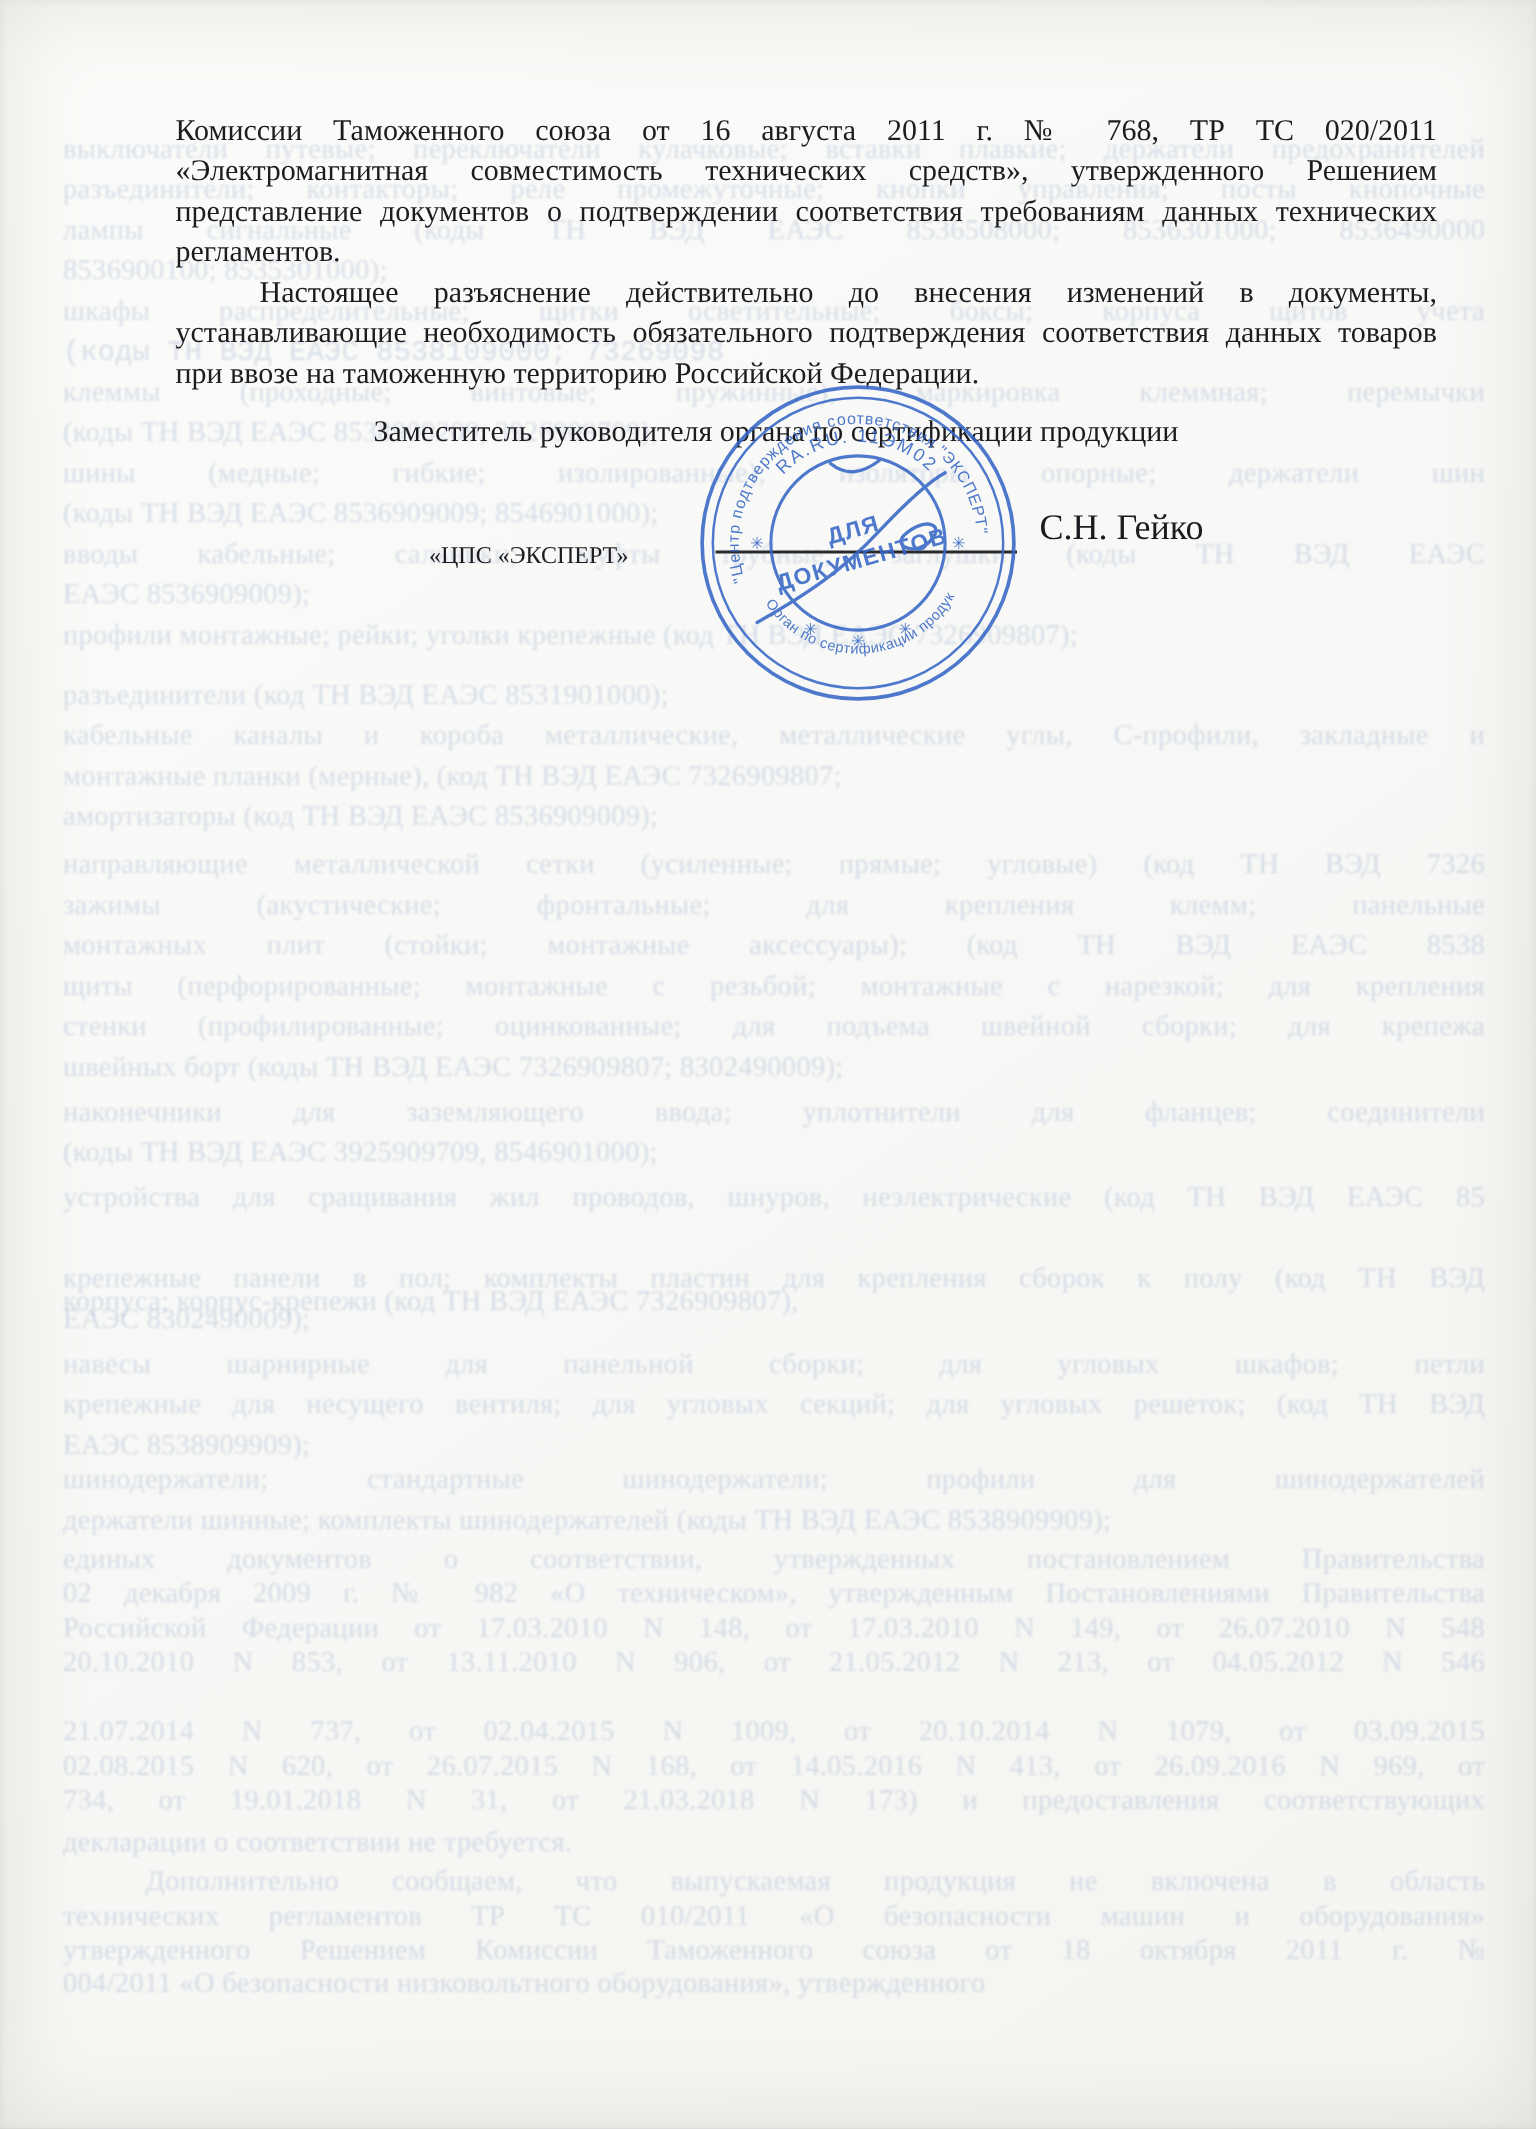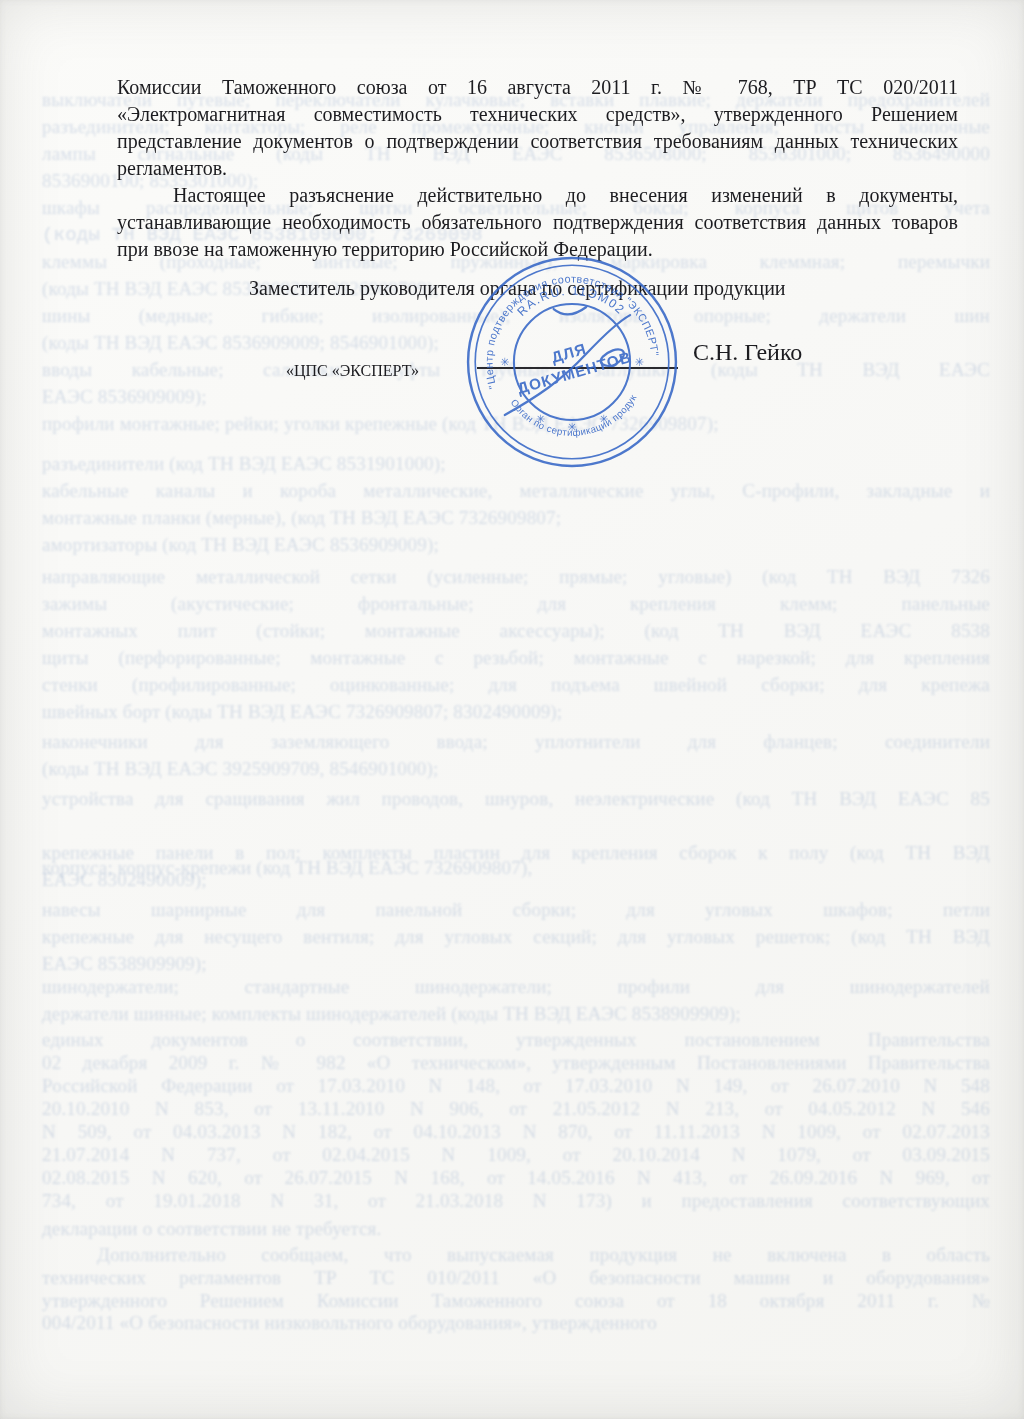--- a/index.html
+++ b/index.html
@@ -108,21 +108,20 @@
       <div class="gline" style="top: 868px; width: 230px;">ЕАЭС 8302490009);</div>
       <div class="gline full" style="top: 898px;">навесы шарнирные для панельной сборки; для угловых шкафов; петли</div>
       <div class="gline full" style="top: 925px;">крепежные для несущего вентиля; для угловых секций; для угловых решеток; (код ТН ВЭД</div>
       <div class="gline" style="top: 952px; width: 230px;">ЕАЭС 8538909909);</div>
       <div class="gline full" style="top: 975px;">шинодержатели; стандартные шинодержатели; профили для шинодержателей</div>
       <div class="gline" style="top: 1002px; width: 800px;">держатели шинные; комплекты шинодержателей (коды ТН ВЭД ЕАЭС 8538909909);</div>
       <div class="gline full" style="top: 1028px;">единых документов о соответствии, утвержденных постановлением Правительства</div>
       <div class="gline full" style="top: 1051px;">02 декабря 2009 г. № 982 «О техническом», утвержденным Постановлениями Правительства</div>
       <div class="gline full" style="top: 1074px;">Российской Федерации от 17.03.2010 N 148, от 17.03.2010 N 149, от 26.07.2010 N 548</div>
       <div class="gline full" style="top: 1097px;">20.10.2010 N 853, от 13.11.2010 N 906, от 21.05.2012 N 213, от 04.05.2012 N 546</div>
-      <div class="gline full" style="top: 1120px;">N 509, от 04.03.2013 N 182, от 04.10.2013 N 870, от 11.11.2013 N 1009, от 02.07.2013</div>
       <div class="gline full" style="top: 1143px;">21.07.2014 N 737, от 02.04.2015 N 1009, от 20.10.2014 N 1079, от 03.09.2015</div>
       <div class="gline full" style="top: 1166px;">02.08.2015 N 620, от 26.07.2015 N 168, от 14.05.2016 N 413, от 26.09.2016 N 969, от</div>
       <div class="gline full" style="top: 1189px;">734, от 19.01.2018 N 31, от 21.03.2018 N 173) и предоставления соответствующих</div>
       <div class="gline" style="top: 1217px; width: 390px;">декларации о соответствии не требуется.</div>
       <div class="gline full" style="top: 1243px; text-indent: 55px;">Дополнительно сообщаем, что выпускаемая продукция не включена в область</div>
       <div class="gline full" style="top: 1266px;">технических регламентов ТР ТС 010/2011 «О безопасности машин и оборудования»</div>
       <div class="gline full" style="top: 1289px;">утвержденного Решением Комиссии Таможенного союза от 18 октября 2011 г. №</div>
       <div class="gline" style="top: 1311px; width: 860px;">004/2011 «О безопасности низковольтного оборудования», утвержденного</div>
     </div>
 

